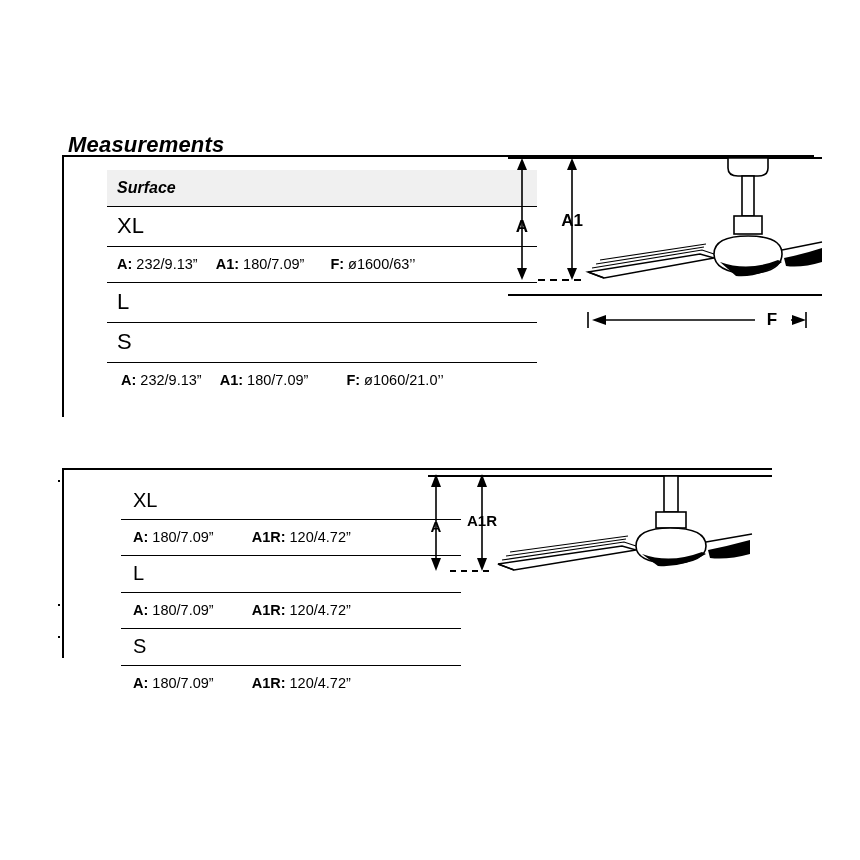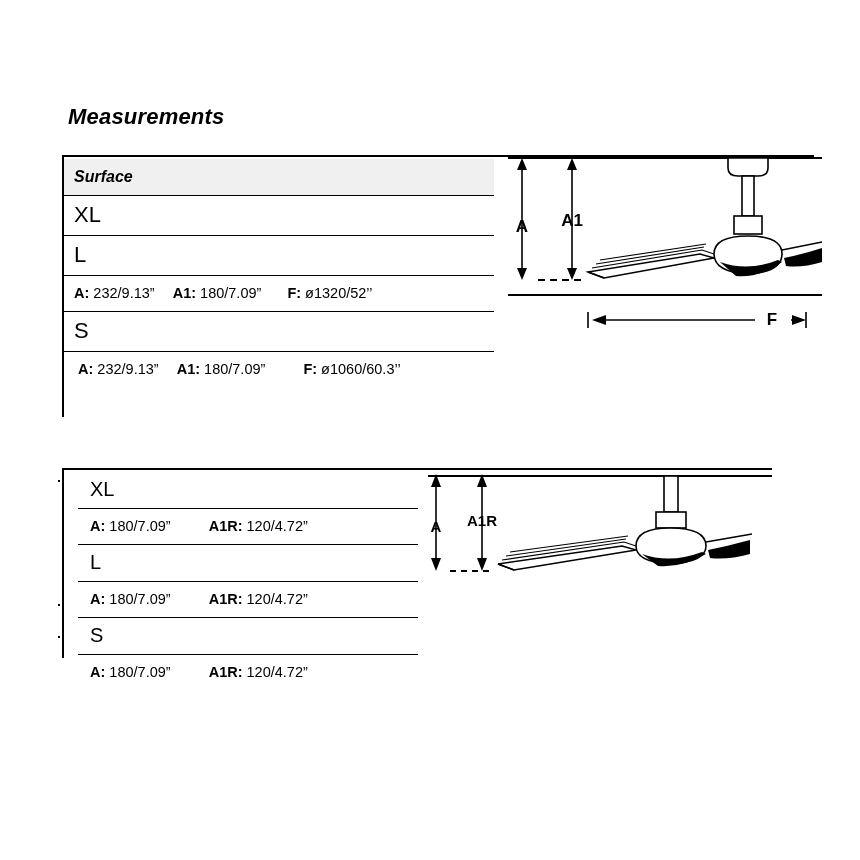--- a/index.html
+++ b/index.html
@@ -18,21 +18,21 @@
 
   .page {
     position: absolute;
     inset: 0;
   }
 
   
   .doc-title {
     position: absolute;
     left: 68px;
-    top: 104px;
+    top: 132px;
     font-size: 22px;
     font-weight: bold;
     font-style: italic;
     letter-spacing: 0.2px;
   }
 
   
   .section {
     position: absolute;
   }
@@ -55,21 +55,22 @@
     top: 0;
     width: 2px;
     background: #000;
   }
   .section-1 .left-rule { height: 262px; }
   .section-2 .left-rule { height: 190px; }
 
   
   .table {
     position: absolute;
-    top: 4px;
+    top: 15px;
+    padding-left: 43px;
   }
   .section-1 .table { left: 2px; width: 430px; }
   .section-2 .table { left: 16px; width: 340px; }
 
   .row-header {
     background: #f0f0f0;
     font-style: italic;
     font-weight: bold;
     font-size: 16px;
     padding: 9px 0 9px 10px;
@@ -129,39 +130,39 @@
   <div class="doc-title">Measurements</div>
 
   <div class="section section-1">
     <div class="top-rule"></div>
     <div class="left-rule"></div>
 
     <div class="table">
       <div class="row-header">Surface</div>
 
       <div class="row-size">XL</div>
-
-      <div class="row-size">L</div>
       <div class="row-data">
         <span class="lbl">A:</span>
         <span>232/9.13”</span><span class="gap-a"></span>
         <span class="lbl">A1:</span>
         <span>180/7.09”</span><span class="gap-b"></span>
         <span class="lbl">F:</span>
-        <span>ø1320/52’’</span>
-      </div>
+        <span>ø1600/63’’</span>
+      </div>
+
+      <div class="row-size">L</div>
 
       <div class="row-size">S</div>
       <div class="row-data last" style="padding-left:14px;">
         <span class="lbl">A:</span>
         <span>232/9.13”</span><span class="gap-a"></span>
         <span class="lbl">A1:</span>
         <span>180/7.09”</span><span class="gap-c"></span>
         <span class="lbl">F:</span>
-        <span>ø1060/60.3’’</span>
+        <span>ø1060/21.0’’</span>
       </div>
     </div>
   </div>
 
   <div class="drawing drawing-1">
     <svg width="330" height="200" viewBox="0 0 330 200">
 
       <line x1="8" y1="8" x2="322" y2="8" stroke="#000" stroke-width="2"></line>
 
       <path d="M228,8 L228,18 Q228,26 238,26 L258,26 Q268,26 268,18 L268,8 Z" fill="#fff" stroke="#000" stroke-width="1.6"></path>

